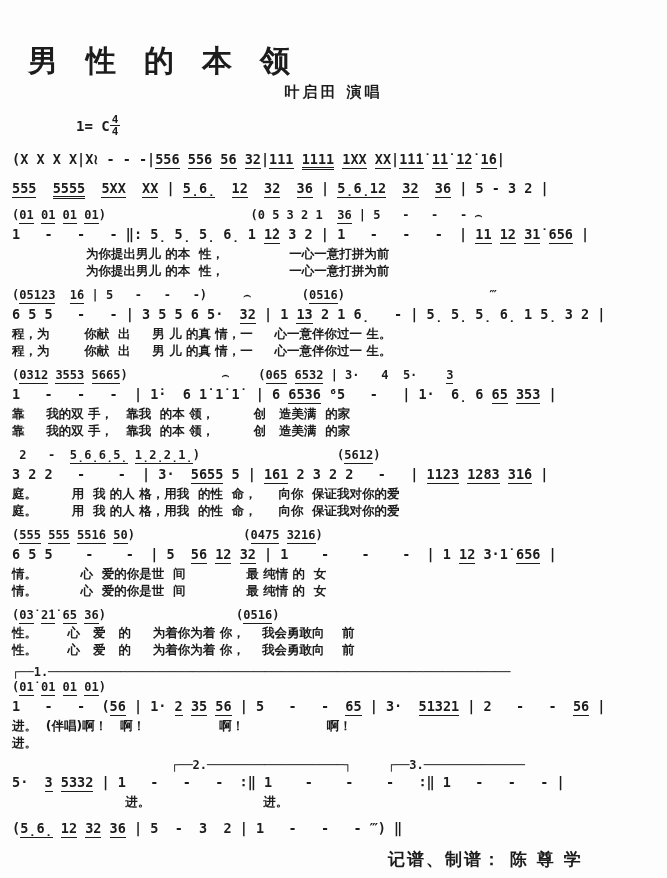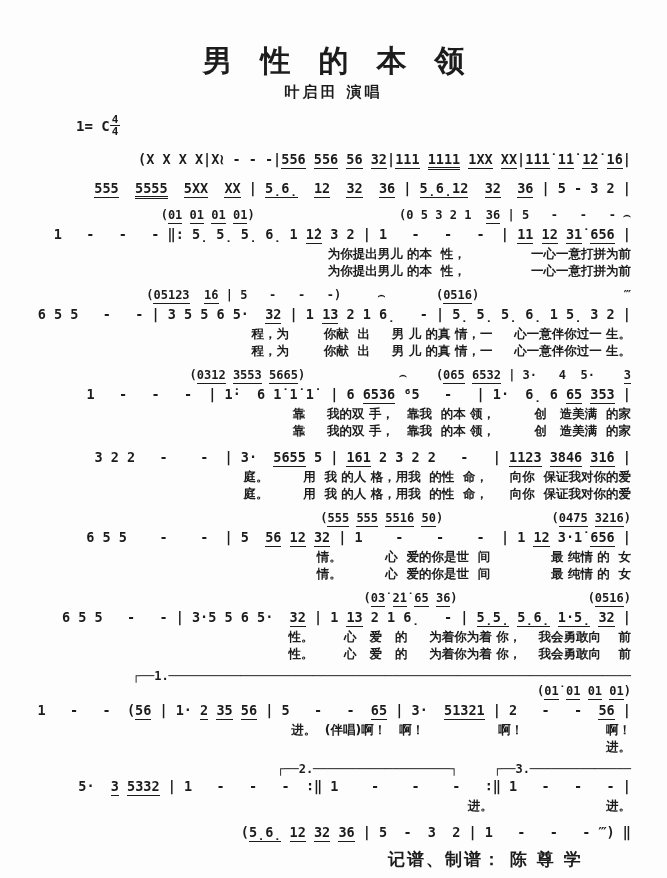--- a/index.html
+++ b/index.html
@@ -2,36 +2,36 @@
 <html><head>
 <meta charset="utf-8">
 <style>
   html,body{margin:0;padding:0;background:#e8e8e8;}
   .page{
     width:667px;height:878px;background:#fdfdfd;color:#1c1c1c;
     position:relative;overflow:hidden;margin:0 auto;
     font-family:"DejaVu Sans",sans-serif;
   }
   .title{
-    text-align:center;padding-top:44px;font-size:30px;font-weight:bold;
+    padding-top:44px;font-size:30px;font-weight:bold;
     letter-spacing:28px;text-indent:28px;line-height:34px;
   }
   .subtitle{
     text-align:center;font-size:15px;font-weight:bold;margin-top:5px;letter-spacing:3px;
   }
   .keyline{
     margin:12px 0 12px 76px;font-size:14px;font-weight:bold;
     font-family:"DejaVu Sans Mono",monospace;
     display:flex;align-items:center;
   }
   .meter{display:inline-flex;flex-direction:column;align-items:center;
     font-size:11px;line-height:11px;font-weight:bold;}
   .meter .mt{border-bottom:1.5px solid #1c1c1c;padding:0 2px;}
   .meter .mb{padding:0 2px;}
-  .score{padding:0 36px;text-align:right;}
+  .score{padding:0 12px;}
   .system{margin-bottom:8px;}
   .row{white-space:pre;}
   .volta-row{font-family:"DejaVu Sans Mono",monospace;font-size:12px;line-height:13px;font-weight:bold;}
   .pre-row{font-family:"DejaVu Sans Mono",monospace;font-size:12px;line-height:17px;font-weight:bold;}
   .main-row{font-family:"DejaVu Sans Mono",monospace;font-size:13.5px;line-height:21px;font-weight:bold;}
   .lyric-row{font-size:12.5px;line-height:17px;font-weight:bold;font-family:"DejaVu Sans",sans-serif;}
   .u1{border-bottom:1.5px solid #1c1c1c;padding-bottom:1px;}
   .u2{border-bottom:3px double #1c1c1c;}
   .credit{
     position:absolute;left:388px;top:816px;font-size:17px;font-weight:bold;
@@ -71,33 +71,33 @@
         <div class="row lyric-row">程，为        你献  出     男 儿 的真 情，一     心一意伴你过一 生。</div>
         <div class="row lyric-row">程，为        你献  出     男 儿 的真 情，一     心一意伴你过一 生。</div>
       </div>
       <div class="system">
         <div class="row pre-row"><span>(</span><span class="u1">0312</span><span> </span><span class="u1">3553</span><span> </span><span class="u1">5665</span><span>)             ⌢    (</span><span class="u1">065</span><span> </span><span class="u1">6532</span><span> | 3·   4  5·    </span><span class="u1">3</span></div>
         <div class="row main-row"><span>1   -   -   -  | 1̇·  6 1̇ 1̇ 1̇  | 6 </span><span class="u1">6536</span><span> ⁶5   -   | 1·  6̣ 6 </span><span class="u1">65</span><span> </span><span class="u1">353</span><span> |</span></div>
         <div class="row lyric-row">靠     我的双 手，   靠我  的本 领，         创   造美满  的家</div>
         <div class="row lyric-row">靠     我的双 手，   靠我  的本 领，         创   造美满  的家</div>
       </div>
       <div class="system">
-        <div class="row main-row"><span>3 2 2   -    -  | 3·  </span><span class="u1">5655</span><span> 5 | </span><span class="u1">161</span><span> 2 3 2 2   -   | </span><span class="u1">1123</span><span> </span><span class="u1">3846</span><span> </span><span class="u1">31̇6</span><span> |</span></div>
+        <div class="row pre-row"><span> 2   -  </span><span class="u1">5̣6̣6̣5̣</span><span> </span><span class="u1">1̣2̣2̣1̣</span><span>)                   (</span><span class="u1">5612</span><span>)</span></div>
+        <div class="row main-row"><span>3 2 2   -    -  | 3·  </span><span class="u1">5655</span><span> 5 | </span><span class="u1">161</span><span> 2 3 2 2   -   | </span><span class="u1">1123</span><span> </span><span class="u1">1283</span><span> </span><span class="u1">31̇6</span><span> |</span></div>
         <div class="row lyric-row">庭。        用  我 的人 格，用我  的性  命，     向你  保证我对你的爱</div>
         <div class="row lyric-row">庭。        用  我 的人 格，用我  的性  命，     向你  保证我对你的爱</div>
       </div>
       <div class="system">
         <div class="row pre-row"><span>(</span><span class="u1">555</span><span> </span><span class="u1">555</span><span> </span><span class="u1">551̇6</span><span> </span><span class="u1">50</span><span>)               (</span><span class="u1">0475</span><span> </span><span class="u1">3216</span><span>)</span></div>
         <div class="row main-row"><span>6 5 5    -    -  | 5  </span><span class="u1">56</span><span> </span><span class="u1">12</span><span> </span><span class="u1">32</span><span> | 1    -    -    -  | 1 </span><span class="u1">12</span><span> 3·1̇ </span><span class="u1">656</span><span> |</span></div>
         <div class="row lyric-row">情。          心  爱的你是世  间              最 纯情 的  女</div>
         <div class="row lyric-row">情。          心  爱的你是世  间              最 纯情 的  女</div>
       </div>
       <div class="system">
         <div class="row pre-row"><span>(</span><span class="u1">03̇</span><span> </span><span class="u1">2̇1̇</span><span> </span><span class="u1">65</span><span> </span><span class="u1">36</span><span>)                  (</span><span class="u1">0516</span><span>)</span></div>
-        <div class="row main-row"><span>6 5 5   -   - | 3·5 5 6 5·  </span><span class="u1">32</span><span> | 1 </span><span class="u1">13</span><span> 2 1 6̣   - | </span><span class="u1">5̣5̣</span><span> </span><span class="u1">5̣6̣</span><span> </span><span class="u1">1·5̣</span><span> </span><span class="u1">32</span><span> |</span></div>
         <div class="row lyric-row">性。       心   爱   的     为着你为着 你，    我会勇敢向    前</div>
         <div class="row lyric-row">性。       心   爱   的     为着你为着 你，    我会勇敢向    前</div>
       </div>
       <div class="system">
         <div class="row volta-row">┌──1.────────────────────────────────────────────────────────────────</div>
         <div class="row pre-row"><span>(</span><span class="u1">01̇</span><span> </span><span class="u1">01</span><span> </span><span class="u1">01</span><span> </span><span class="u1">01</span><span>)</span></div>
         <div class="row main-row"><span>1   -   -  (</span><span class="u1">56</span><span> | 1· </span><span class="u1">2</span><span> </span><span class="u1">35</span><span> </span><span class="u1">56</span><span> | 5   -   -  </span><span class="u1">65</span><span> | 3·  </span><span class="u1">51321</span><span> | 2   -   -  </span><span class="u1">56</span><span> |</span></div>
         <div class="row lyric-row">进。  (伴唱)啊！   啊！                 啊！                   啊！</div>
         <div class="row lyric-row">进。</div>
       </div>

